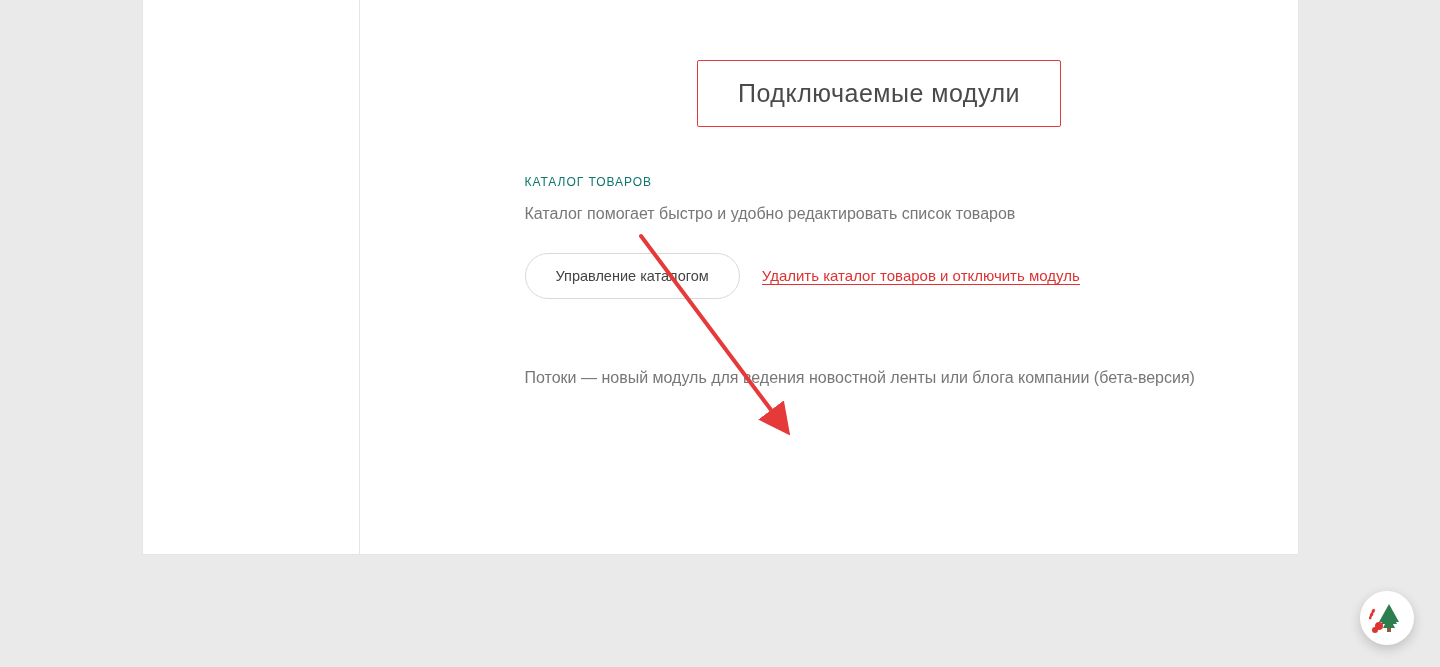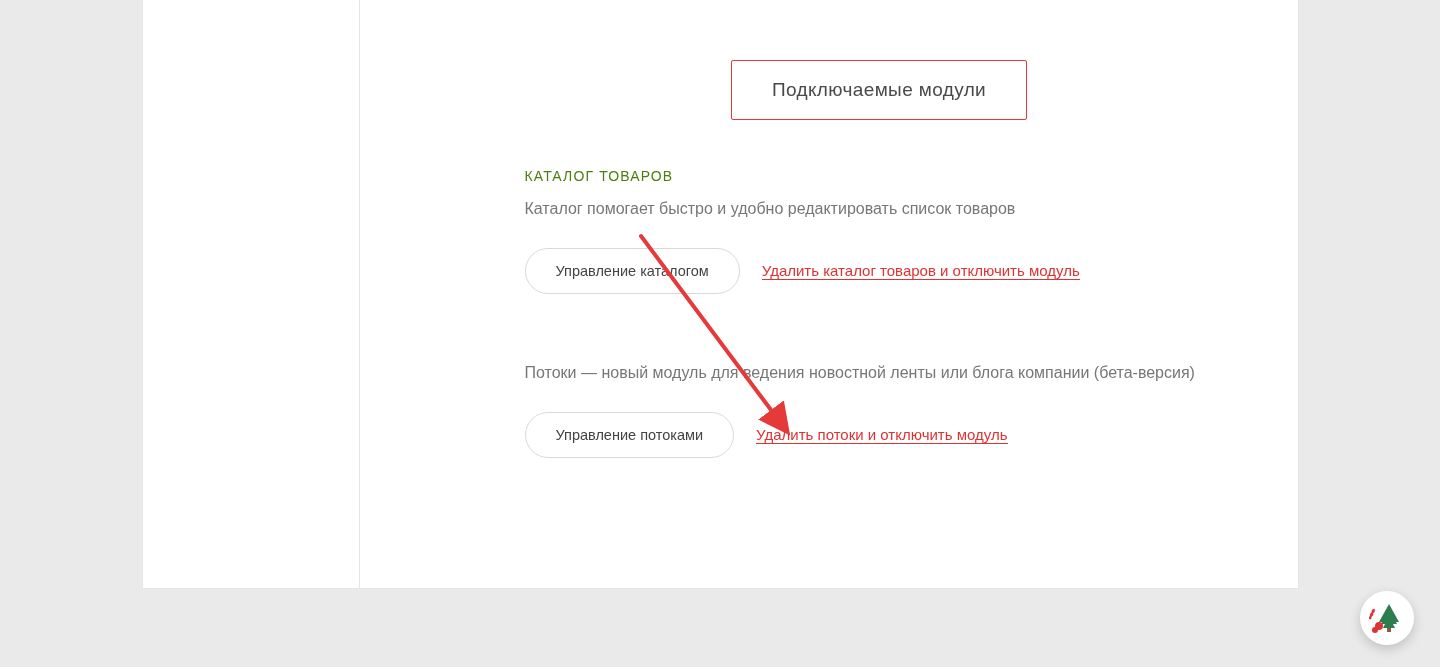--- a/index.html
+++ b/index.html
@@ -36,34 +36,34 @@
     }
     .tabs-row {
       display: flex;
       justify-content: center;
       margin-bottom: 48px;
     }
     .tab-btn {
       border: 1.5px solid #e63a3a;
       color: #4a4a4a;
       background: #fff;
-      font-size: 19px;
+      font-size: 25px;
       font-weight: 300;
       letter-spacing: 0.02em;
       padding: 18px 40px;
       border-radius: 2px;
       cursor: pointer;
     }
     .section {
       margin-bottom: 70px;
     }
     .section-title {
-      font-size: 14px;
+      font-size: 12px;
       letter-spacing: 0.08em;
-      color: #4d7c0f;
+      color: #0f766e;
       text-transform: uppercase;
       margin-bottom: 16px;
       font-weight: 400;
     }
     .section-desc {
       font-size: 16px;
       color: #777;
       margin-bottom: 30px;
     }
     .row-actions {
@@ -127,24 +127,20 @@
         <div class="section-title">КАТАЛОГ ТОВАРОВ</div>
         <div class="section-desc">Каталог помогает быстро и удобно редактировать список товаров</div>
         <div class="row-actions">
           <button class="pill-btn">Управление каталогом</button>
           <a class="remove-link">Удалить каталог товаров и отключить модуль</a>
         </div>
       </div>
 
       <div class="section">
         <div class="section-desc">Потоки — новый модуль для ведения новостной ленты или блога компании (бета-версия)</div>
-        <div class="row-actions">
-          <button class="pill-btn">Управление потоками</button>
-          <a class="remove-link">Удалить потоки и отключить модуль</a>
-        </div>
       </div>
 
       <svg class="arrow-annotation" width="190" height="240" viewBox="0 0 190 240">
         <defs>
           <marker id="arrowhead" markerWidth="8" markerHeight="8" refX="5" refY="4" orient="auto">
             <polygon points="0 0, 8 4, 0 8" fill="#e63a3a"></polygon>
           </marker>
         </defs>
         <line x1="28" y1="10" x2="170" y2="200" stroke="#e63a3a" stroke-width="4" marker-end="url(#arrowhead)" stroke-linecap="round"></line>
       </svg>

